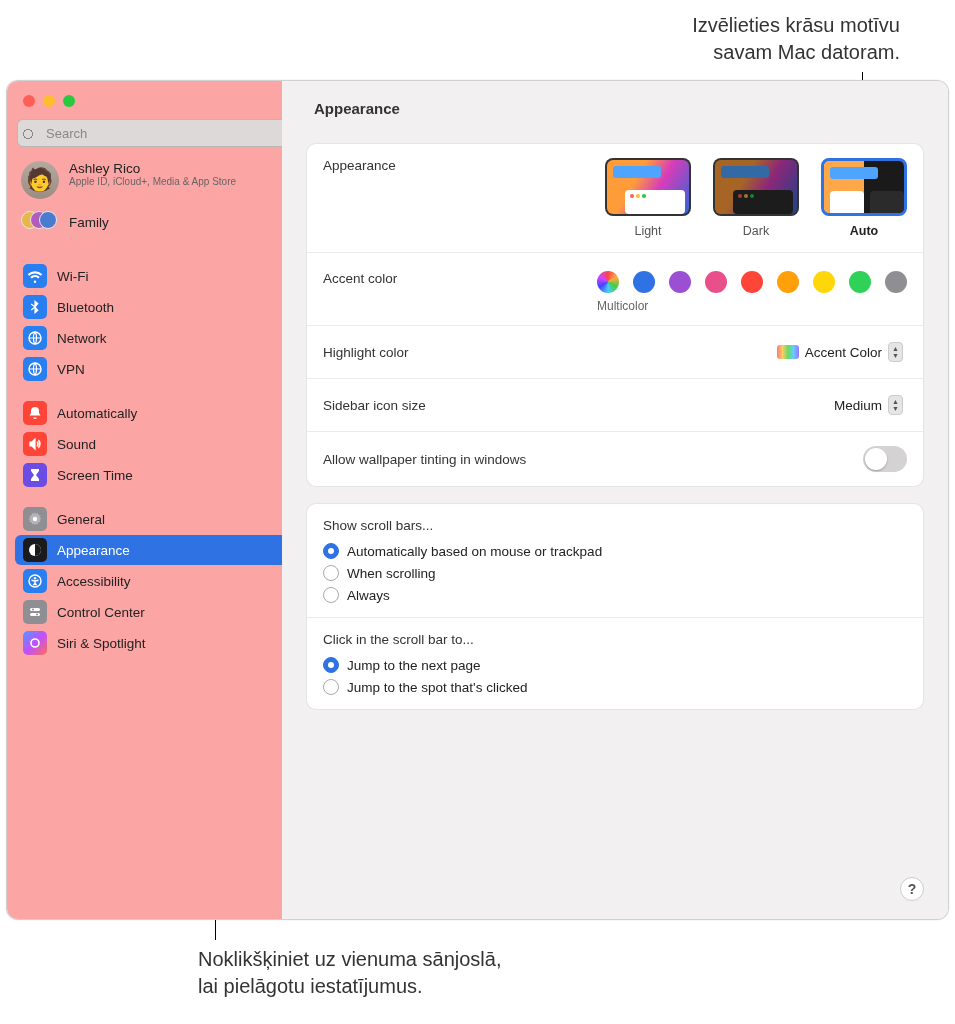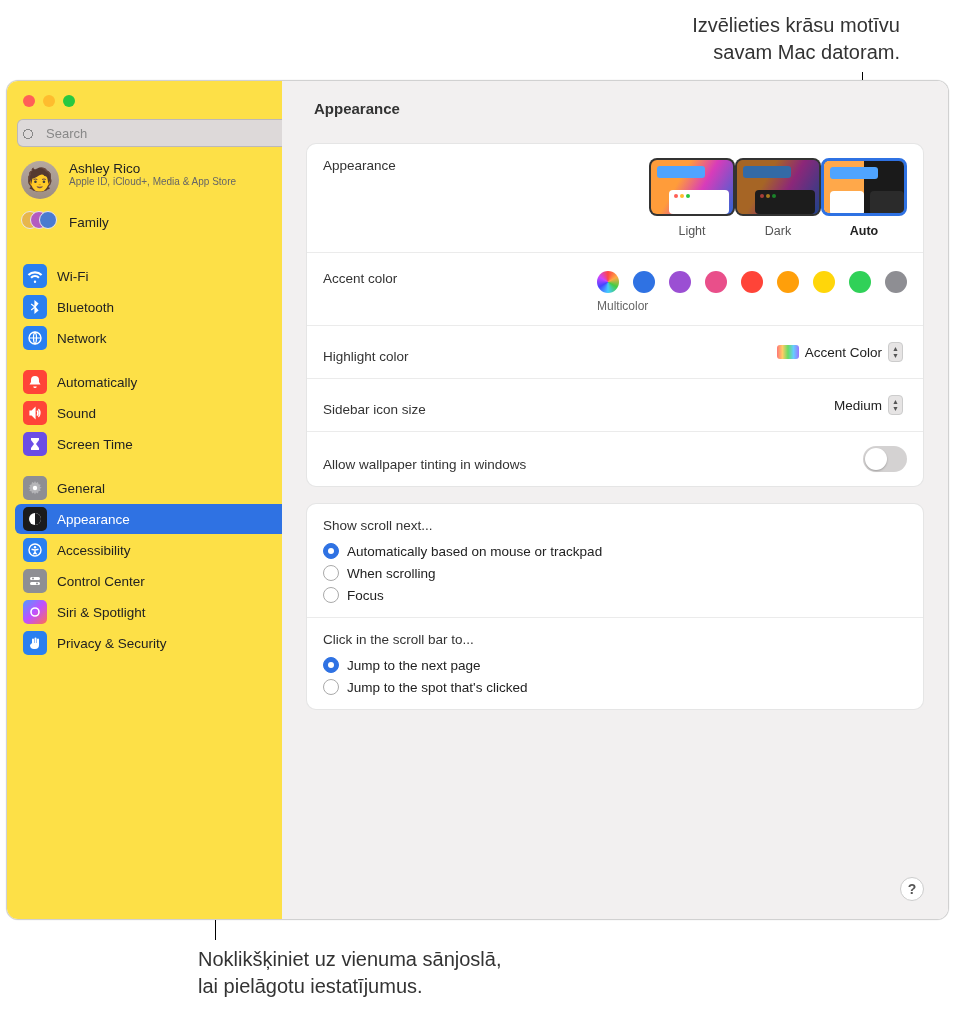--- a/index.html
+++ b/index.html
@@ -20,21 +20,21 @@
   }
 
   
   .window {
     position: absolute; left: 6px; top: 80px; width: 943px; height: 840px;
     border: 1px solid rgba(0,0,0,0.18); border-radius: 12px; overflow: hidden; background: #fff;
     box-shadow: 0 0 0 0.5px rgba(0,0,0,.05);
   }
   .sidebar {
     position: absolute; left:0; top:0; width:311px; height:100%;
-    background: #fde047; border-right: 1px solid #d0cece;
+    background: #fca5a5; border-right: 1px solid #d0cece;
     display: flex; flex-direction: column;
   }
   .traffic { display:flex; gap:8px; padding: 14px 0 0 16px; }
   .dot { width:12px; height:12px; border-radius:50%; }
   .dot.red{background:#ff5f57;} .dot.yellow{background:#febc2e;} .dot.green{background:#28c840;}
 
   .search-wrap { padding: 12px 10px 8px 10px; }
   .search {
     width:100%; height:28px; border-radius:6px; border:1px solid rgba(0,0,0,.15);
     background:#ddd9d9; padding-left:28px; font-size:13px; color:#666;
@@ -74,28 +74,28 @@
     display:flex; flex-direction:column;
   }
   .title-row { height:54px; display:flex; align-items:center; padding-left:32px; }
   .title { font-size:15px; font-weight:700; color:#333; }
 
   .panel {
     margin: 8px 24px 0 24px; background:#fff; border:1px solid rgba(0,0,0,.1);
     border-radius:10px; padding: 0;
   }
   .panel-row {
-    display:flex; align-items:flex-end; padding:14px 16px; border-bottom:1px solid rgba(0,0,0,.08);
+    display:flex; align-items:center; padding:14px 16px; border-bottom:1px solid rgba(0,0,0,.08);
     font-size:13.5px; color:#333;
   }
   .panel-row:last-child{border-bottom:none;}
   .panel-label{ flex:0 0 auto; font-size:13.5px; color:#333;}
   .spacer{flex:1;}
 
-  .thumbs { display:flex; }
+  .thumbs { display:flex; gap:22px; }
   .thumb-col{display:flex;flex-direction:column;align-items:center;gap:8px;}
   .thumb{width:86px;height:58px;border-radius:8px;border:2px solid transparent;overflow:hidden;position:relative;background:#333;}
   .thumb.sel{border:3px solid #2f72e3; box-shadow:0 0 0 2px #fff inset;}
   .thumb-label{font-size:12.5px;color:#555;}
   .thumb-label.sel{font-weight:700;color:#222;}
   .wp{position:absolute;inset:0;background:linear-gradient(120deg,#ff9c3a 35%,#d83cba 60%,#2e66d6 100%);}
   .wp.dark::after{content:"";position:absolute;inset:0;background:rgba(0,0,0,.35);}
   .wp.auto{background:linear-gradient(90deg,#ffa84a 0 50%,#1a1a1a 50% 100%);}
   .win-mini{position:absolute;left:6px;top:6px;width:48px;height:12px;border-radius:3px;background:#4fa4ff;}
   .win-mini2{position:absolute;left:18px;top:30px;width:60px;height:24px;border-radius:4px;background:#fff;}
@@ -201,20 +201,29 @@
         </div>
         <div class="side-item">
           <div class="side-icon ic-net">
             <svg width="14" height="14" viewBox="0 0 14 14">
                 <circle cx="7" cy="7" r="6" fill="none" stroke="#fff" stroke-width="1.4"></circle>
                 <path stroke="#fff" stroke-width="1.2" fill="none" d="M1 7h12M7 1c2 2 2 10 0 12M7 1c-2 2-2 10 0 12"></path>
               </svg>
           </div>
           <span>Network</span>
         </div>
+        <div class="side-item">
+          <div class="side-icon ic-vpn">
+            <svg width="14" height="14" viewBox="0 0 14 14">
+                <circle cx="7" cy="7" r="6" fill="none" stroke="#fff" stroke-width="1.4"></circle>
+                <path stroke="#fff" stroke-width="1.2" fill="none" d="M1 7h12M7 1c2 2 2 10 0 12M7 1c-2 2-2 10 0 12"></path>
+              </svg>
+          </div>
+          <span>VPN</span>
+        </div>
       </div>
 
       <div class="side-group">
         <div class="side-item">
           <div class="side-icon ic-notif">
             <svg width="14" height="14" viewBox="0 0 14 14">
                 <path fill="#fff" d="M7 1a4 4 0 014 4v2l1.5 2.5H1.5L3 7V5a4 4 0 014-4zm0 12a1.8 1.8 0 01-1.8-1.5h3.6A1.8 1.8 0 017 13z"></path>
               </svg>
           </div>
           <span>Automatically</span>
@@ -277,28 +286,20 @@
           </div>
           <span>Control Center</span>
         </div>
         <div class="side-item">
           <div class="side-icon ic-siri">
             <svg width="14" height="14" viewBox="0 0 14 14">
                 <circle cx="7" cy="7" r="4" fill="none" stroke="#fff" stroke-width="1.6"></circle>
               </svg>
           </div>
           <span>Siri &amp; Spotlight</span>
-        </div>
-        <div class="side-item">
-          <div class="side-icon ic-priv">
-            <svg width="14" height="14" viewBox="0 0 14 14">
-                <path fill="#fff" d="M4 7V3.5a1 1 0 112 0V7h.5V2.5a1 1 0 112 0V7H9V3.5a1 1 0 112 0V9a4 4 0 01-4 4H6a4 4 0 01-4-4l1-1z"></path>
-              </svg>
-          </div>
-          <span>Privacy &amp; Security</span>
         </div>
       </div>
     </div>
   </div>
 
   <div class="main">
     <div class="title-row">
       <div class="title">Appearance</div>
     </div>
 
@@ -392,32 +393,32 @@
       <div class="panel-row">
         <div class="panel-label">Allow wallpaper tinting in windows</div>
         <div class="spacer"></div>
         <div class="toggle"></div>
       </div>
     </div>
 
     <div class="panel" style="margin-top:16px">
       <div class="panel-row" style="display:block;">
         <div class="radio-col">
-          <div class="radio-title">Show scroll next...</div>
+          <div class="radio-title">Show scroll bars...</div>
           <label class="radio-opt">
             <span class="radio checked"></span>
             <span>Automatically based on mouse or trackpad</span>
           </label>
           <label class="radio-opt">
             <span class="radio"></span>
             <span>When scrolling</span>
           </label>
           <label class="radio-opt">
             <span class="radio"></span>
-            <span>Focus</span>
+            <span>Always</span>
           </label>
         </div>
       </div>
       <div class="panel-row" style="display:block;">
         <div class="radio-col">
           <div class="radio-title">Click in the scroll bar to...</div>
           <label class="radio-opt">
             <span class="radio checked"></span>
             <span>Jump to the next page</span>
           </label>

